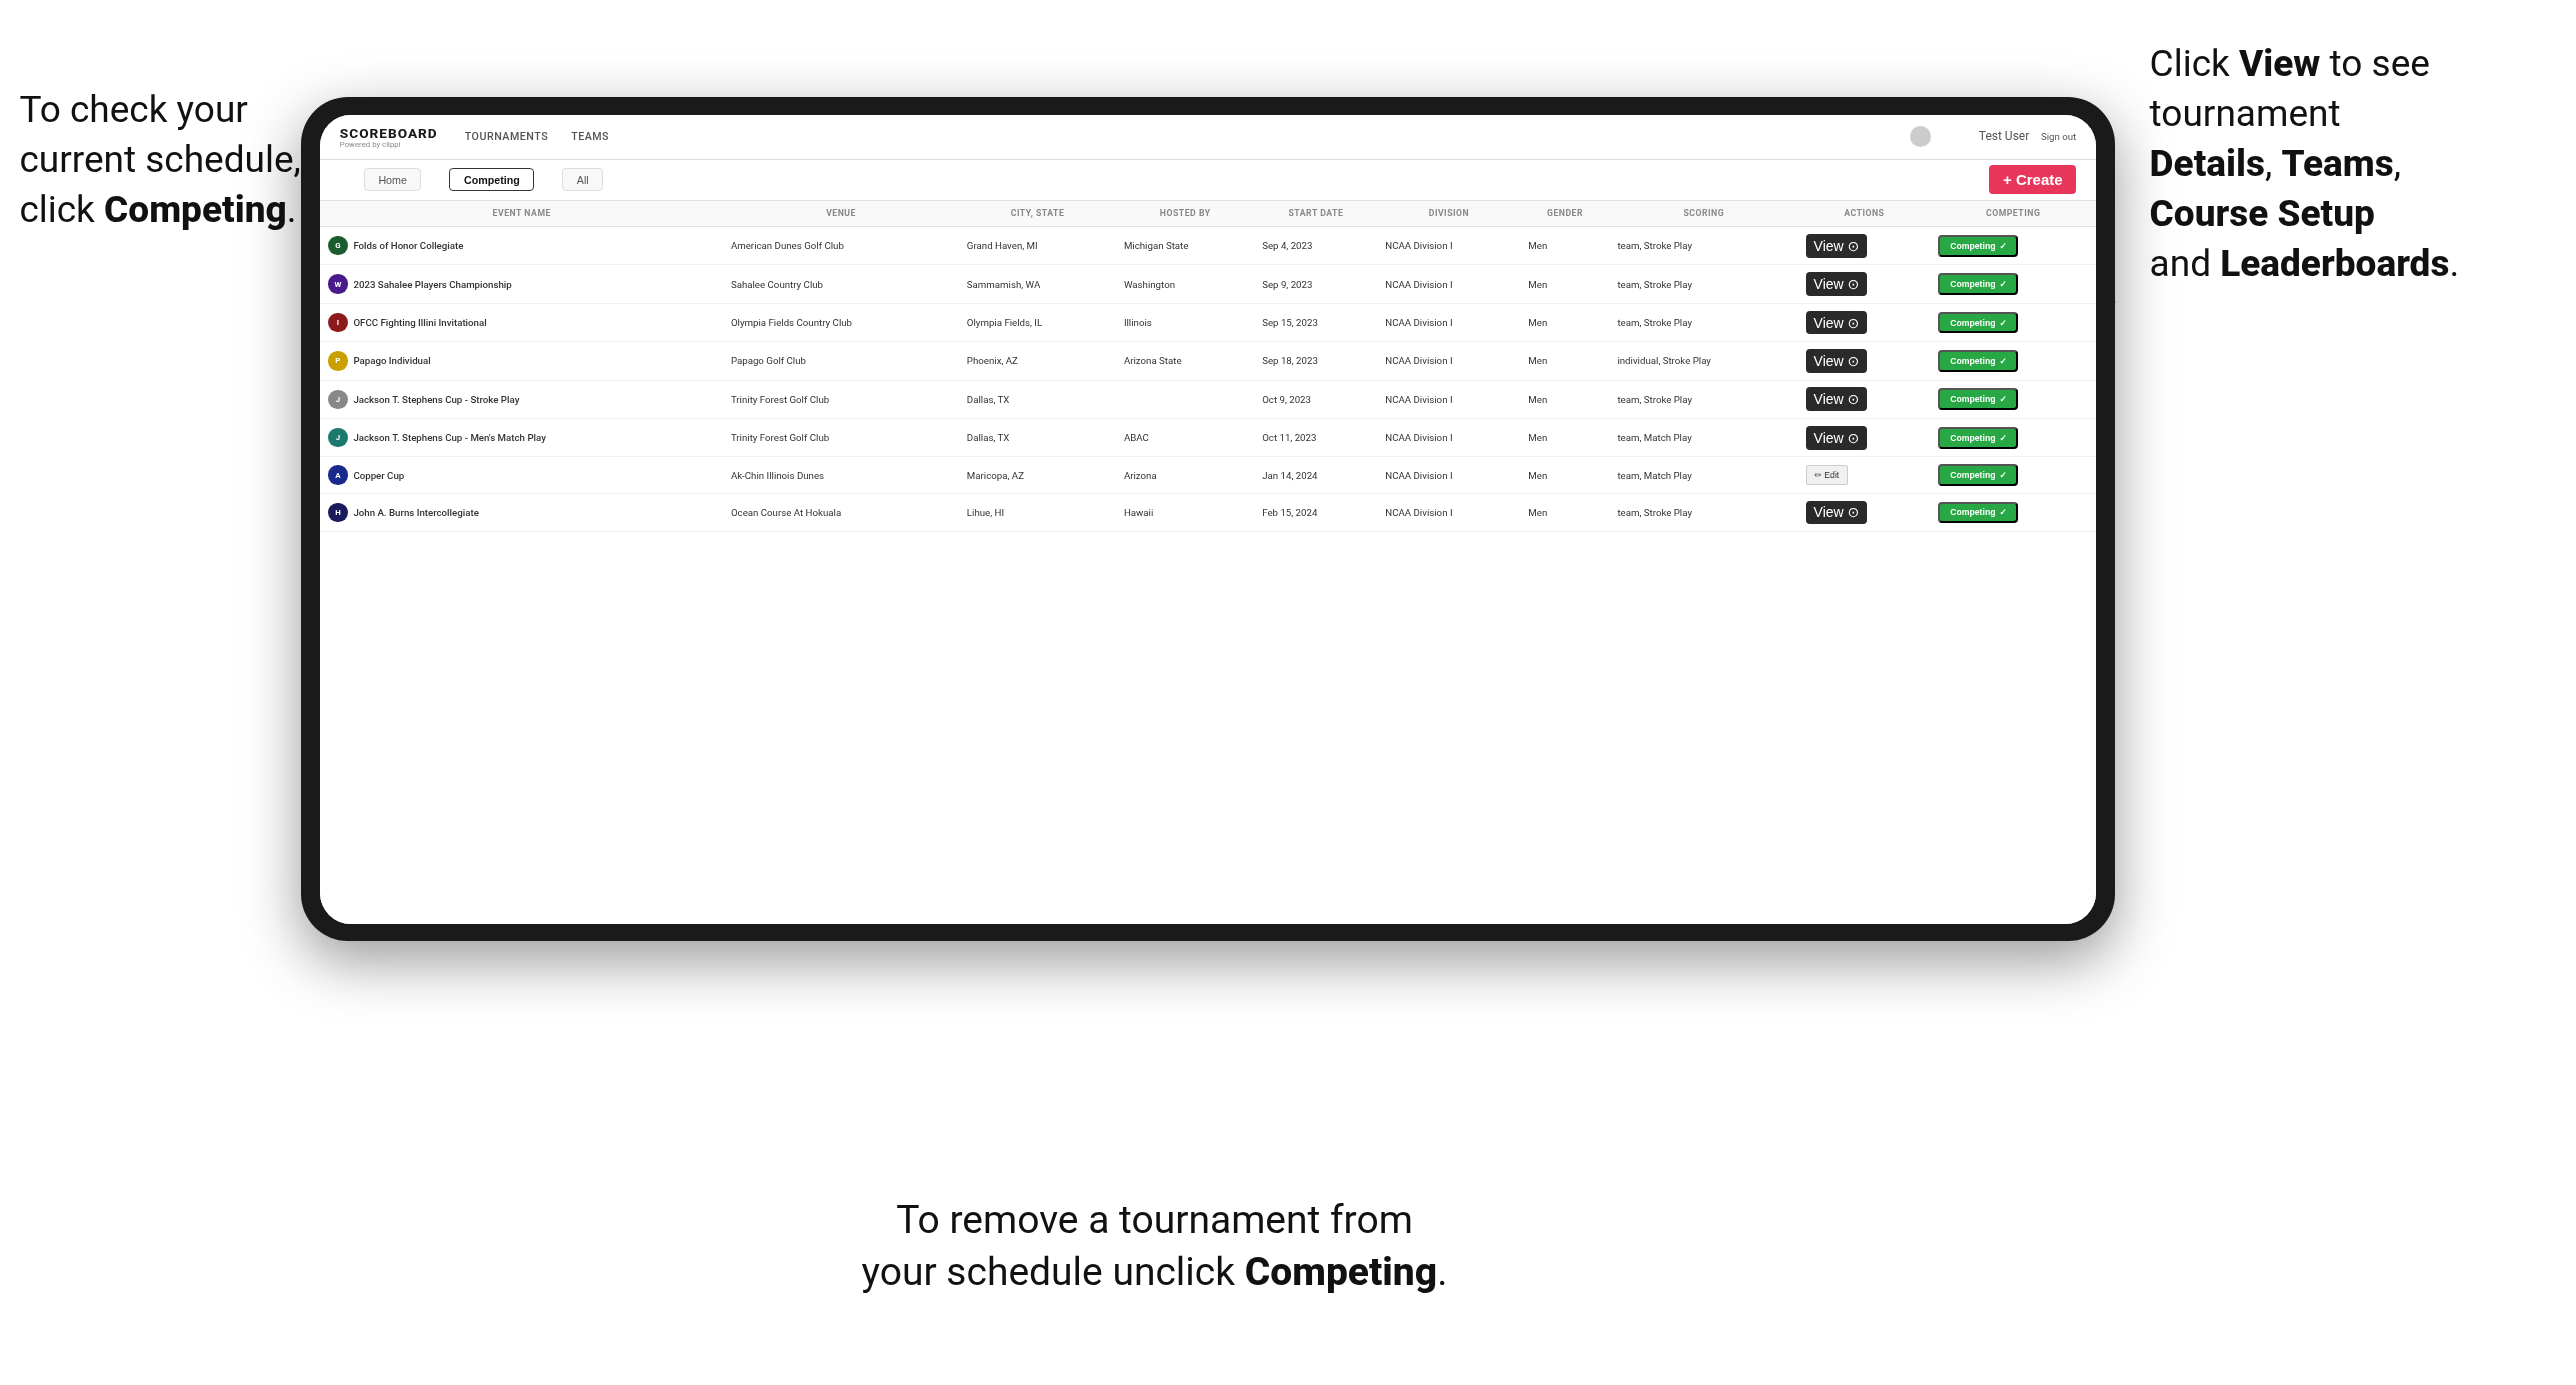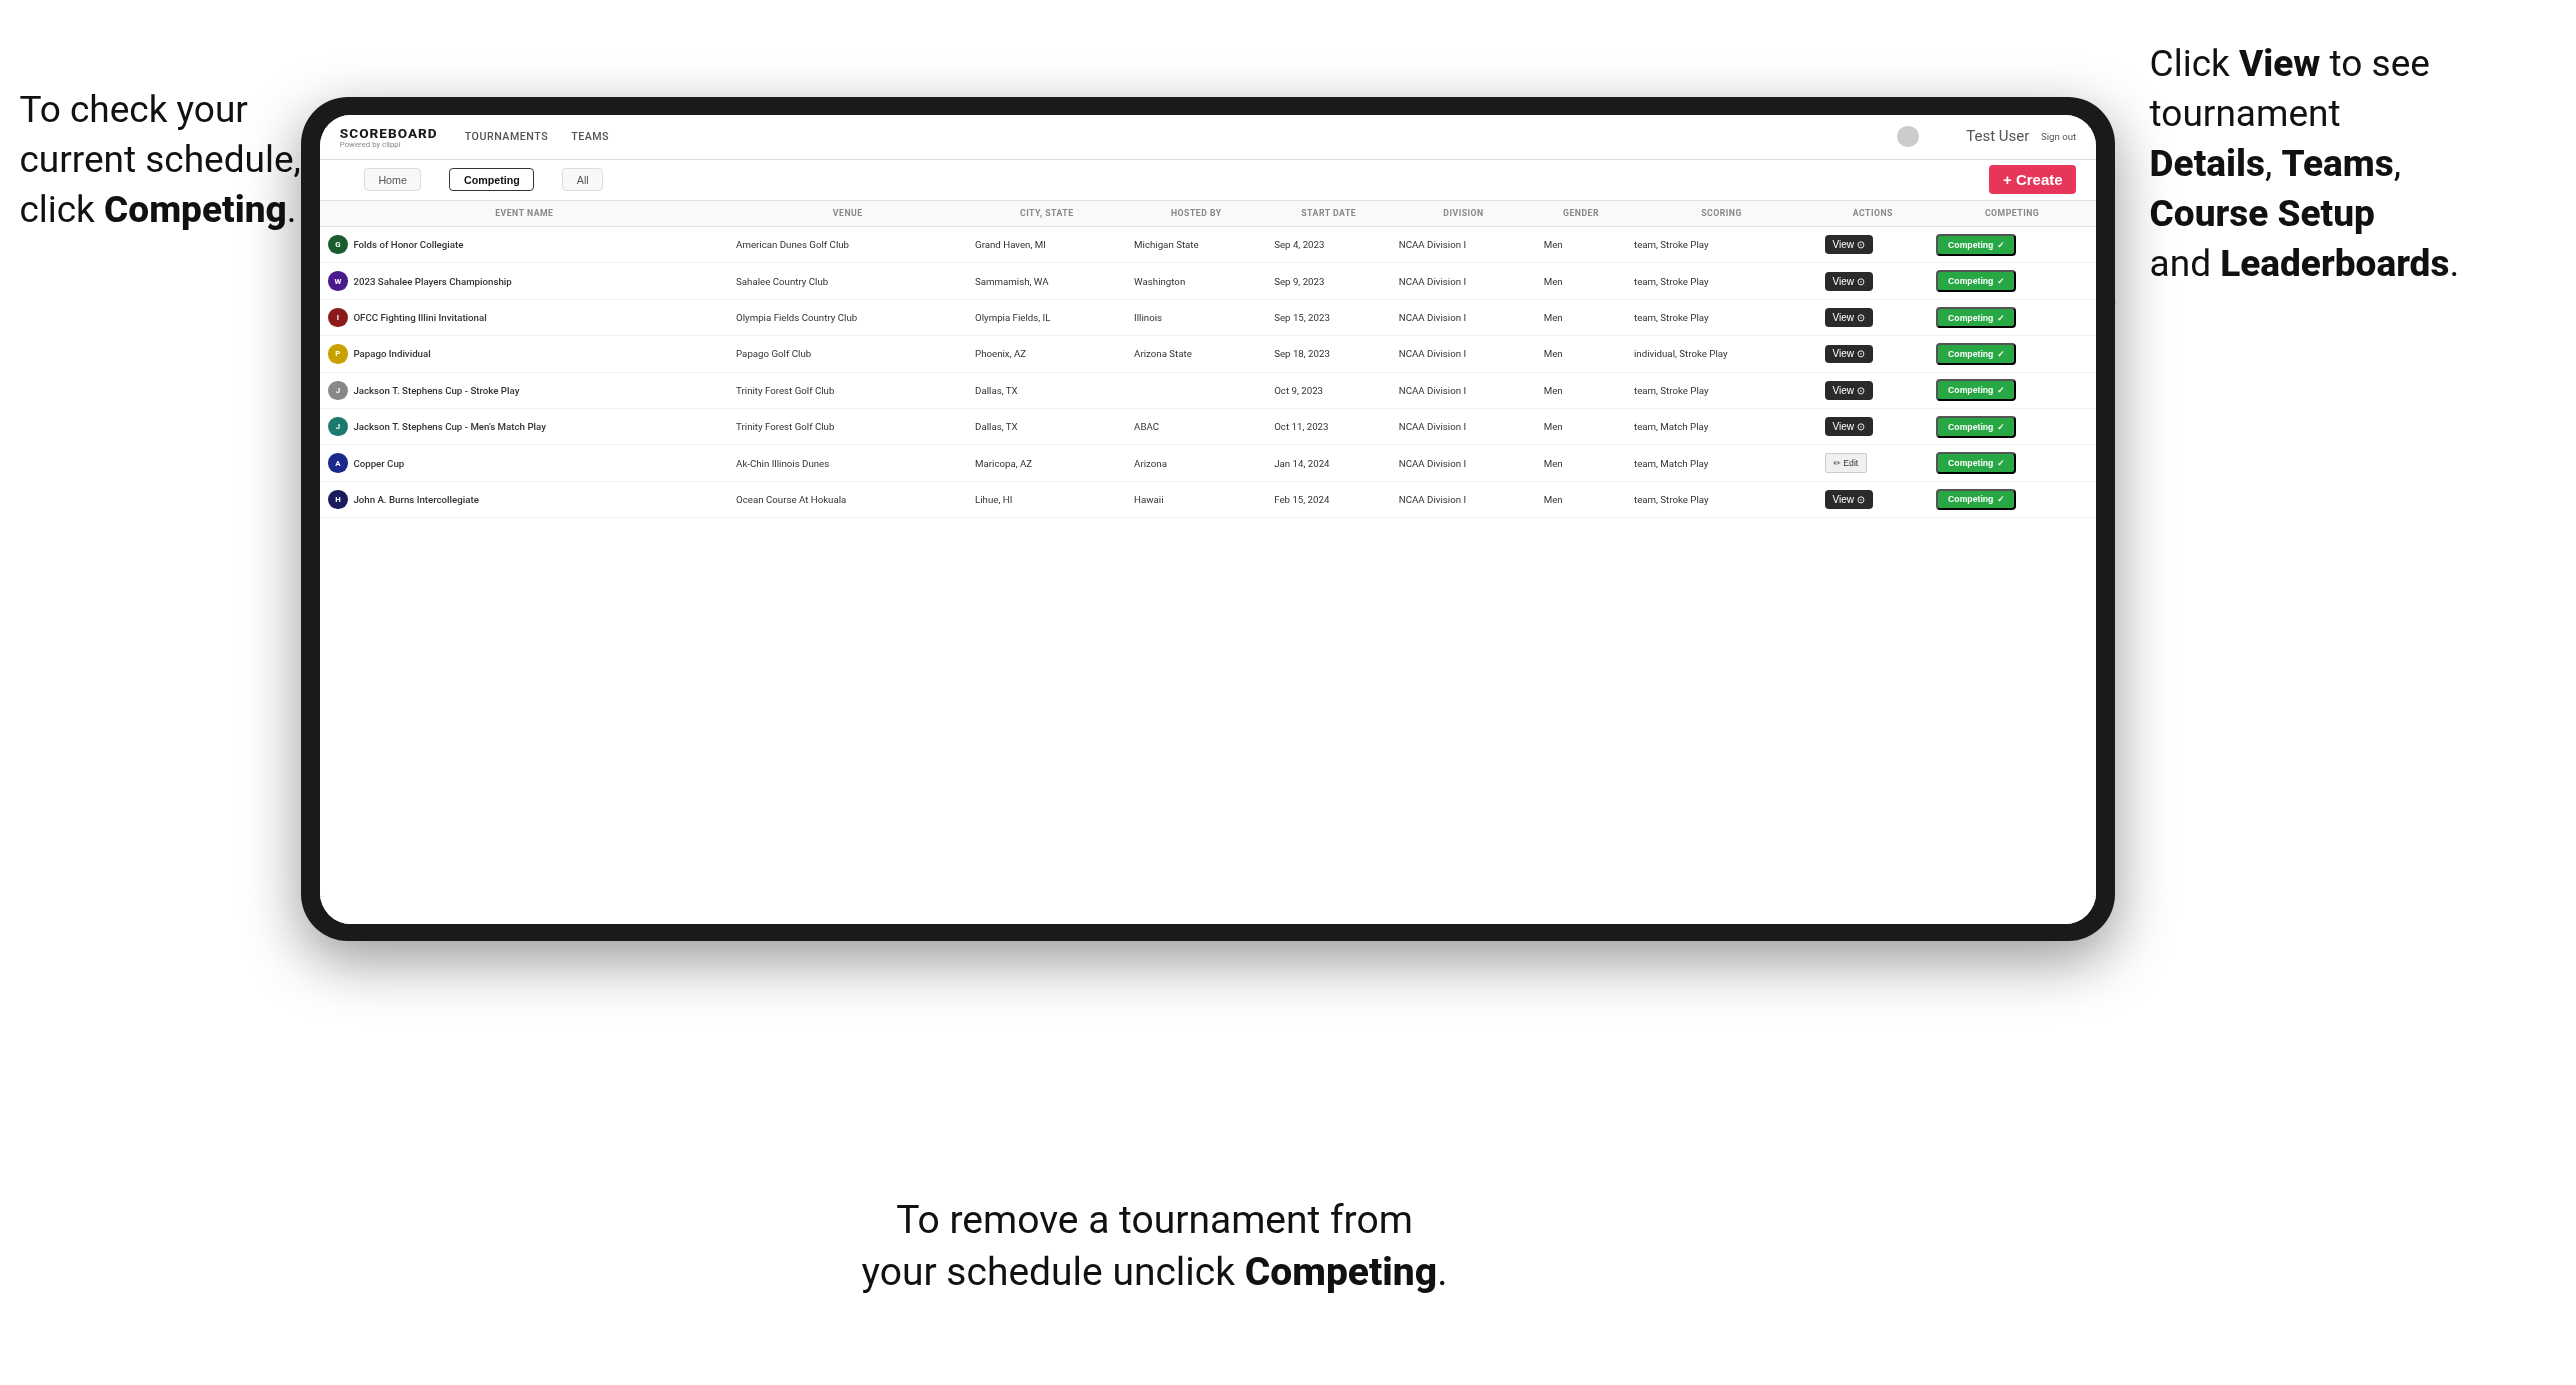--- a/index.html
+++ b/index.html
@@ -120,21 +120,21 @@
       letter-spacing: 0.5px;
     }
 
     .nav-right {
       display: flex;
       align-items: center;
       gap: 11.6px;
     }
 
     .nav-user {
-      font-size: 15px;
+      font-size: 12px;
       color: #555;
       margin-left: 36px;
     }
 
     .nav-signout {
       font-size: 9.7px;
       color: #555;
       cursor: pointer;
     }
 
@@ -267,21 +267,21 @@
 
     .view-btn {
       display: inline-flex;
       align-items: center;
       gap: 3.9px;
       background: #2a2a2a;
       color: #fff;
       border: none;
       padding: 3.9px 7.8px;
       border-radius: 3.9px;
-      font-size: 10px;
+      font-size: 14px;
       cursor: pointer;
     }
 
     .edit-btn {
       display: inline-flex;
       align-items: center;
       gap: 3.9px;
       background: #f0f0f0;
       color: #333;
       border: 1px solid #ccc;

